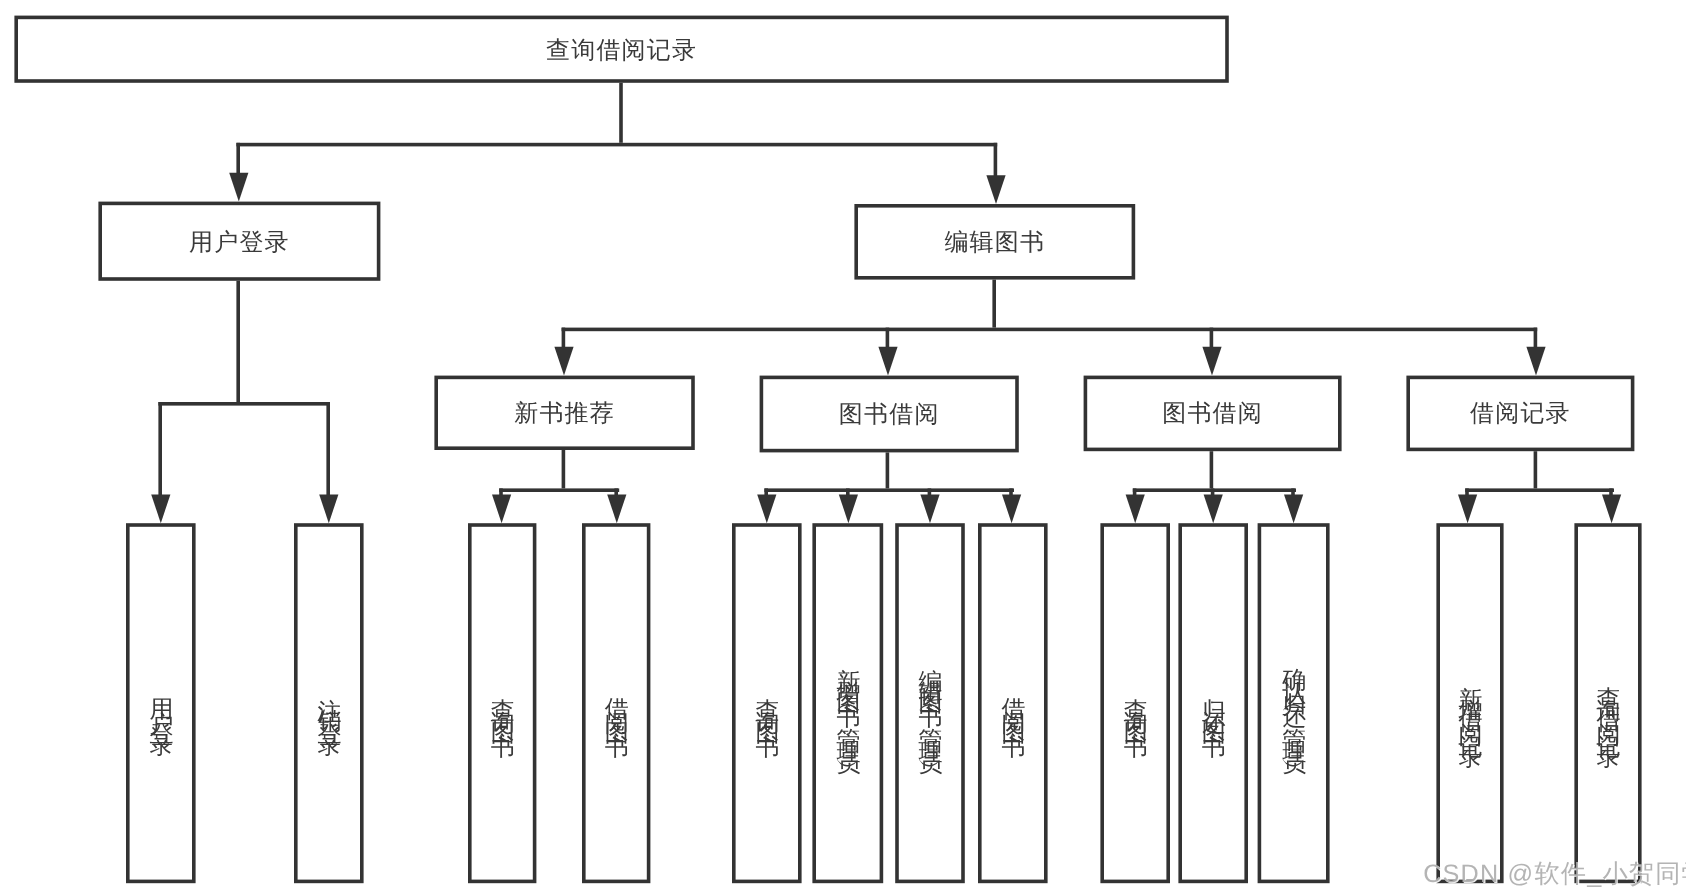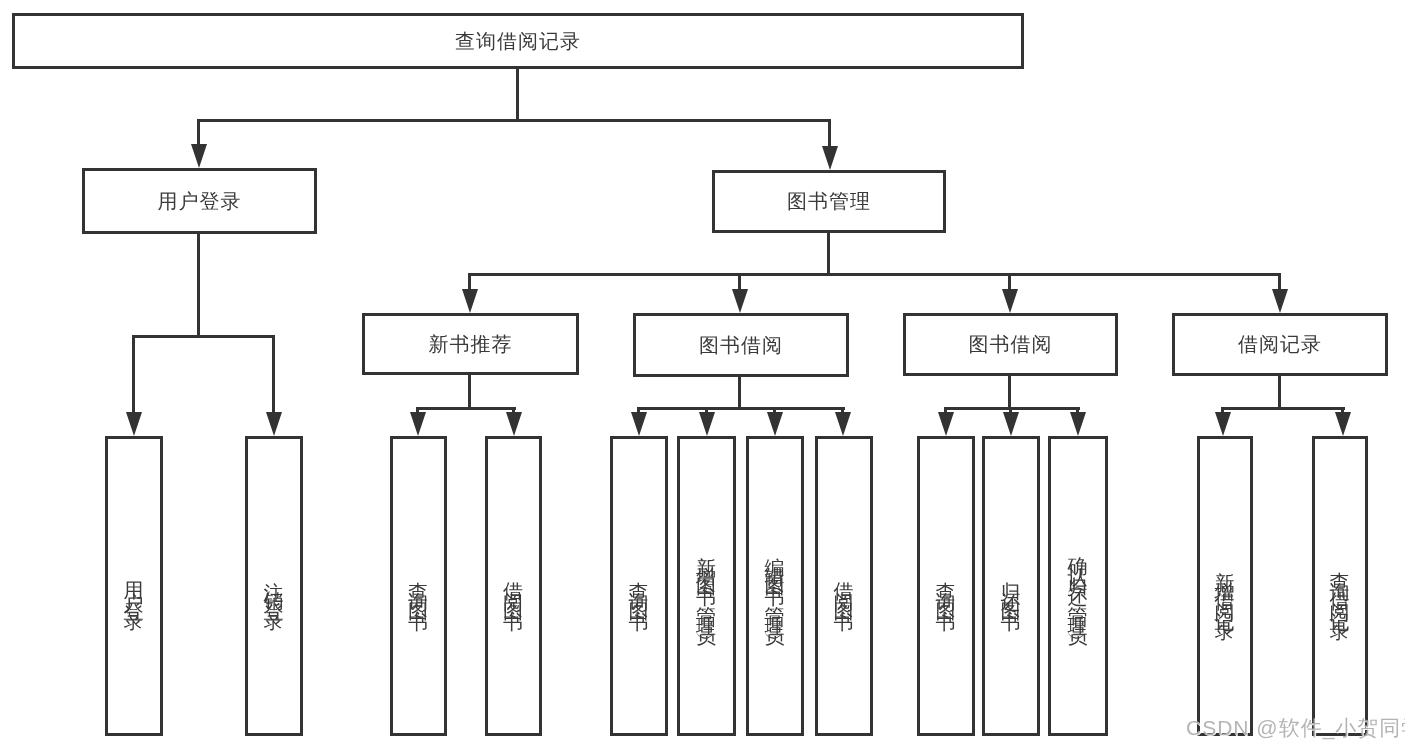--- a/index.html
+++ b/index.html
@@ -61,21 +61,21 @@
   <div class="hline" style="left:197px;top:119px;width:634px;"></div>
   <div class="vline" style="left:197px;top:119px;height:29px;"></div>
   <div class="arrow" style="left:191px;top:144px;"></div>
   <div class="vline" style="left:828px;top:119px;height:29px;"></div>
   <div class="arrow" style="left:822px;top:146px;"></div>
 
   <div class="box" style="left:82px;top:168px;width:235px;height:66px;">
     <span>用户登录</span>
   </div>
   <div class="box" style="left:712px;top:170px;width:234px;height:63px;">
-    <span>图书管理</span>
+    <span>编辑图书</span>
   </div>
 
   <div class="vline" style="left:197px;top:234px;height:101px;"></div>
   <div class="hline" style="left:132px;top:335px;width:143px;"></div>
   <div class="vline" style="left:132px;top:335px;height:80px;"></div>
   <div class="arrow" style="left:126px;top:412px;"></div>
   <div class="vline" style="left:272px;top:335px;height:80px;"></div>
   <div class="arrow" style="left:266px;top:412px;"></div>
 
   <div class="vline" style="left:827px;top:233px;height:40px;"></div>
@@ -91,21 +91,21 @@
 
   <div class="box" style="left:362px;top:313px;width:217px;height:62px;">
     <span>新书推荐</span>
   </div>
   <div class="box" style="left:633px;top:313px;width:216px;height:64px;">
     <span>图书借阅</span>
   </div>
   <div class="box" style="left:903px;top:313px;width:215px;height:63px;">
     <span>图书借阅</span>
   </div>
-  <div class="box" style="left:1172px;top:313px;width:216px;height:63px;font-family:Liberation Mono, monospace;">
+  <div class="box" style="left:1172px;top:313px;width:190px;height:63px;font-family:Liberation Mono, monospace;">
     <span>借阅记录</span>
   </div>
 
   <div class="vline" style="left:468px;top:375px;height:32px;"></div>
   <div class="hline" style="left:416px;top:407px;width:100px;"></div>
   <div class="vline" style="left:416px;top:407px;height:9px;"></div>
   <div class="arrow" style="left:410px;top:412px;"></div>
   <div class="vline" style="left:512px;top:407px;height:9px;"></div>
   <div class="arrow" style="left:506px;top:412px;"></div>
 

